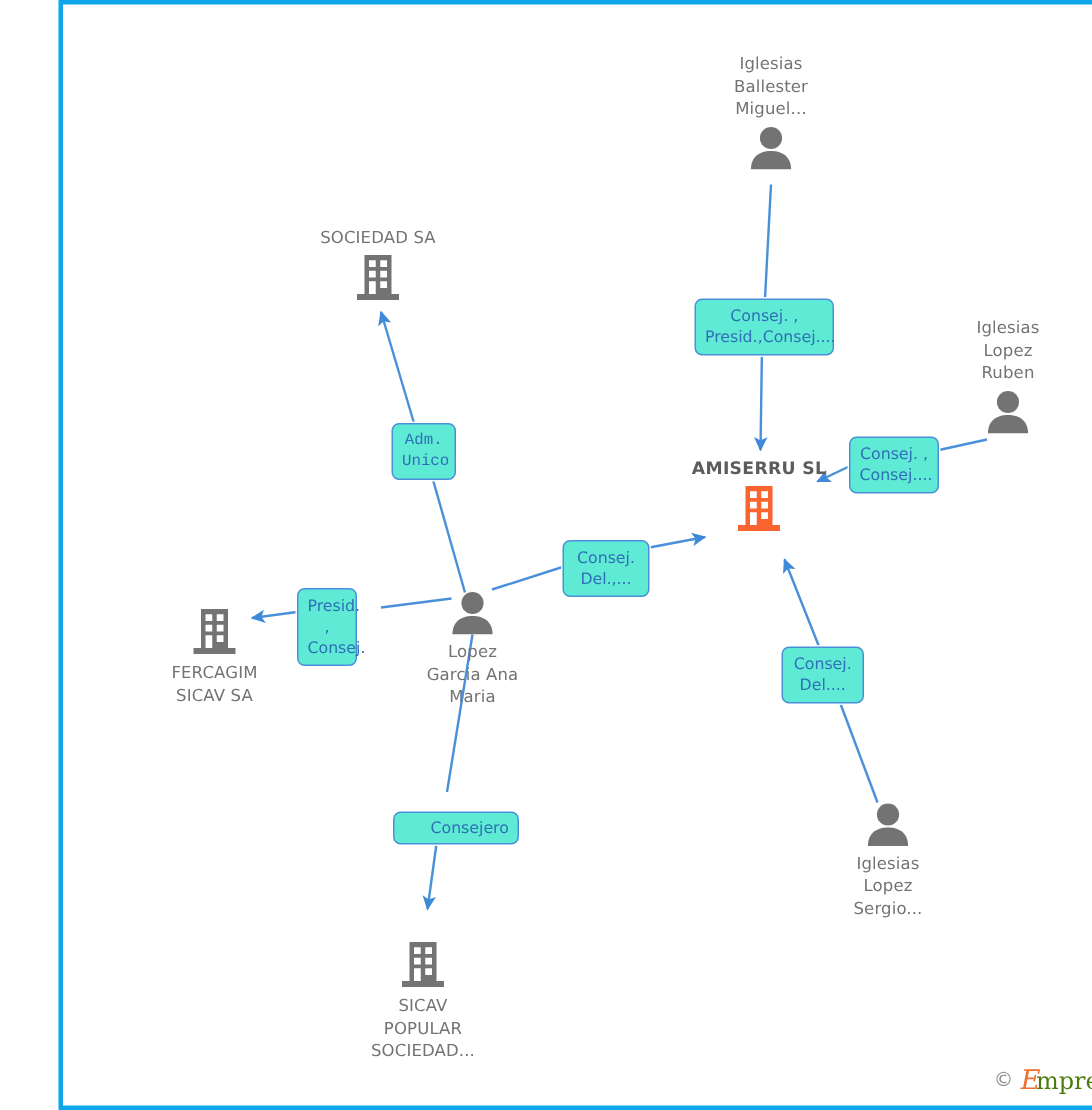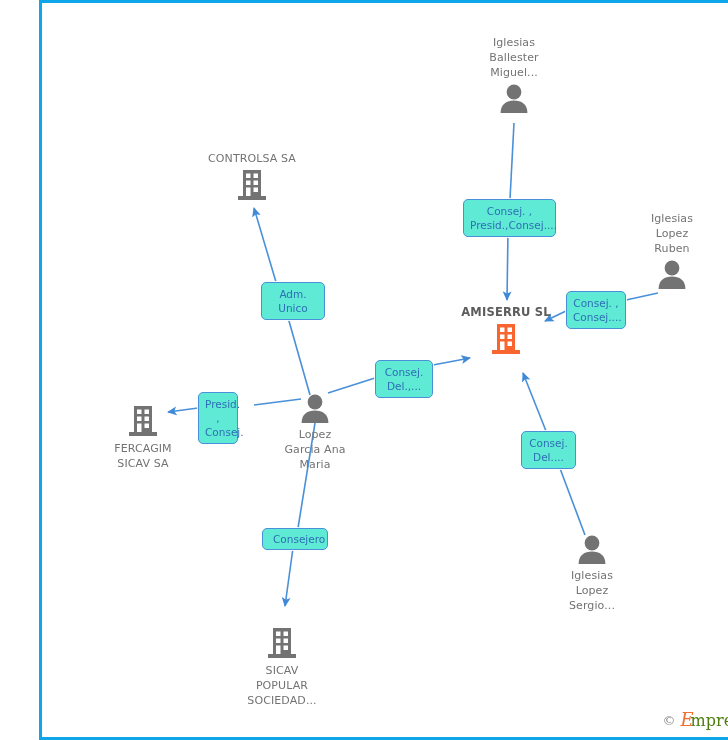--- a/index.html
+++ b/index.html
@@ -152,21 +152,21 @@
 Miguel...</span>
     <span class="icon-wrap">
       <svg width="34" height="30" viewBox="0 0 34 30" xmlns="http://www.w3.org/2000/svg">
         <circle cx="17" cy="9" r="7.4" fill="#737373"></circle>
         <path d="M3.6,30 C3.6,21.2 9.6,17.6 17,17.6 C24.4,17.6 30.4,21.2 30.4,30 Z" fill="#737373"></path>
       </svg>
     </span>
   </div>
 
   <div class="node caption-above" style="left:210px; top:148px;">
-    <span class="caption">CONTROLSA SA</span>
+    <span class="caption">SOCIEDAD SA</span>
     <span class="icon-wrap">
       <svg width="32" height="32" viewBox="0 0 32 32" xmlns="http://www.w3.org/2000/svg">
         <rect x="7" y="1" width="18" height="26" fill="#737373"></rect>
         <rect x="2" y="27" width="28" height="4" fill="#737373"></rect>
         <g fill="#ffffff">
           <rect x="10" y="4.5" width="4.5" height="4.5"></rect>
           <rect x="17.5" y="4.5" width="4.5" height="4.5"></rect>
           <rect x="10" y="11.5" width="4.5" height="4.5"></rect>
           <rect x="17.5" y="11.5" width="4.5" height="4.5"></rect>
           <rect x="17.5" y="18.5" width="4.5" height="4.5"></rect>
@@ -265,36 +265,36 @@
       </svg>
     </span>
     <span class="caption">SICAV
 POPULAR
 SOCIEDAD...</span>
   </div>
 
   <div class="rel" style="left:421px; top:196px; width:93px;">Consej. ,
 Presid.,Consej....</div>
 
-  <div class="rel" style="left:219px; top:279px; width:64px;">Adm.
+  <div class="rel" style="left:219px; top:279px; width:43px;font-family:Liberation Mono, monospace;">Adm.
 Unico</div>
 
   <div class="rel" style="left:524px; top:288px; width:60px;">Consej. ,
 Consej....</div>
 
   <div class="rel" style="left:333px; top:357px; width:58px;">Consej.
 Del.,...</div>
 
   <div class="rel" style="left:156px; top:389px; width:40px;">Presid. ,
 Consej.</div>
 
   <div class="rel" style="left:479px; top:428px; width:55px;">Consej.
 Del....</div>
 
-  <div class="rel" style="left:220px; top:525px; width:66px; padding:3px 10px;">Consejero</div>
+  <div class="rel" style="left:220px; top:538px; width:84px; padding:3px 24px;">Consejero</div>
 
   <div id="watermark">
     <span class="copy">©</span>
     <span>
       <span class="brand-e">E</span><span class="brand-rest">mpresia</span>
     </span>
   </div>
 
 </div>
 

